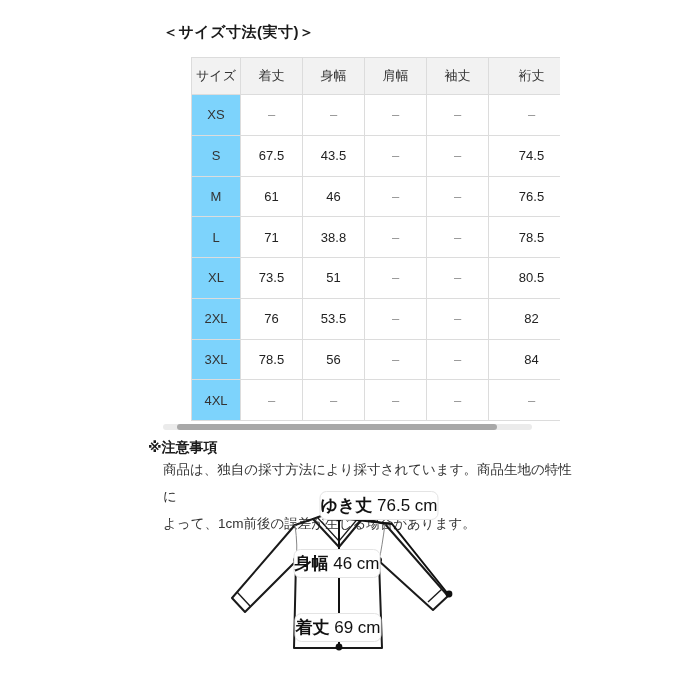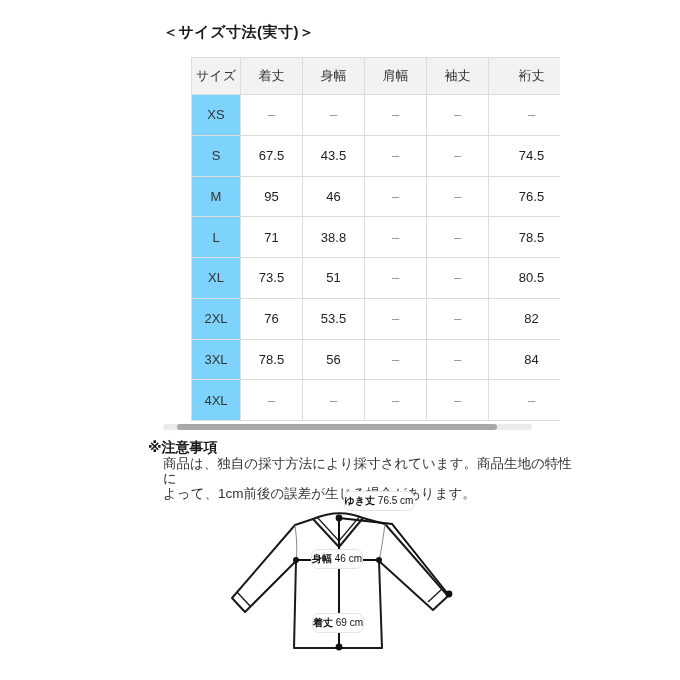--- a/index.html
+++ b/index.html
@@ -17,26 +17,26 @@
   .size-table td{color:#222;}
   .size-table td.size-col{background:#7dd3fc;color:#333;}
   .size-table td.dash{color:#8f8f8f;}
 
   
   .hscroll{position:absolute;left:163px;top:424px;width:369px;height:6px;background:#ebebeb;border-radius:3px;}
   .hscroll-thumb{position:absolute;left:14px;top:0;width:320px;height:6px;background:#a8a8a8;border-radius:3px;}
 
   
   .notes-heading{position:absolute;left:148px;top:439px;font-size:14px;font-weight:bold;color:#1a1a1a;}
-  .notes-body{position:absolute;left:163px;top:456px;width:420px;font-size:13.5px;line-height:15px;color:#333;}
+  .notes-body{position:absolute;left:163px;top:456px;width:420px;font-size:13.5px;line-height:27px;color:#333;}
 
   
   svg.shirt{position:absolute;left:0;top:0;z-index:1;pointer-events:none;}
   .measure-label{position:absolute;z-index:2;transform:translateX(-50%);background:#ffffff;
-      border:1px solid #e4e4e4;border-radius:7px;padding:2px 0;font-size:10px;color:#111;white-space:nowrap;}
+      border:1px solid #e4e4e4;border-radius:7px;padding:2px 0;font-size:17px;color:#111;white-space:nowrap;}
   .measure-label b{font-weight:bold;}
   .lbl-yuki{left:379px;top:491px;}
   .lbl-mihaba{left:337px;top:549px;}
   .lbl-kitake{left:338px;top:613px;}
 </style>
 </head>
 <body>
 
 <div class="stage">
 
@@ -74,21 +74,21 @@
         <tr>
           <td class="size-col">S</td>
           <td class="val">67.5</td>
           <td class="val">43.5</td>
           <td class="val dash">–</td>
           <td class="val dash">–</td>
           <td class="val">74.5</td>
         </tr>
         <tr>
           <td class="size-col">M</td>
-          <td class="val">95</td>
+          <td class="val">61</td>
           <td class="val">46</td>
           <td class="val dash">–</td>
           <td class="val dash">–</td>
           <td class="val">76.5</td>
         </tr>
         <tr>
           <td class="size-col">L</td>
           <td class="val">71</td>
           <td class="val">38.8</td>
           <td class="val dash">–</td>

